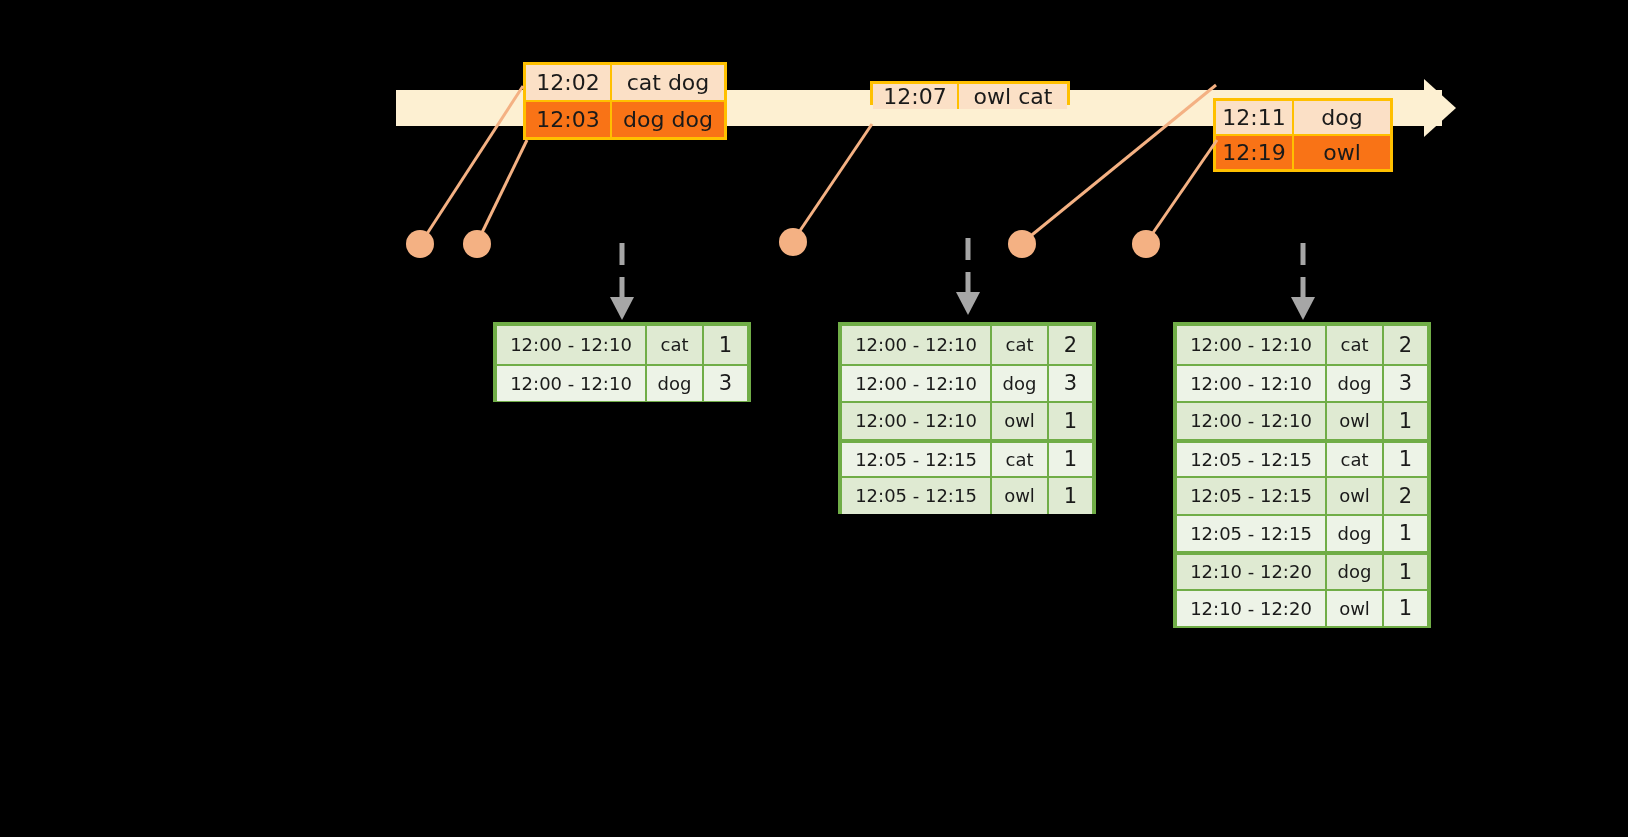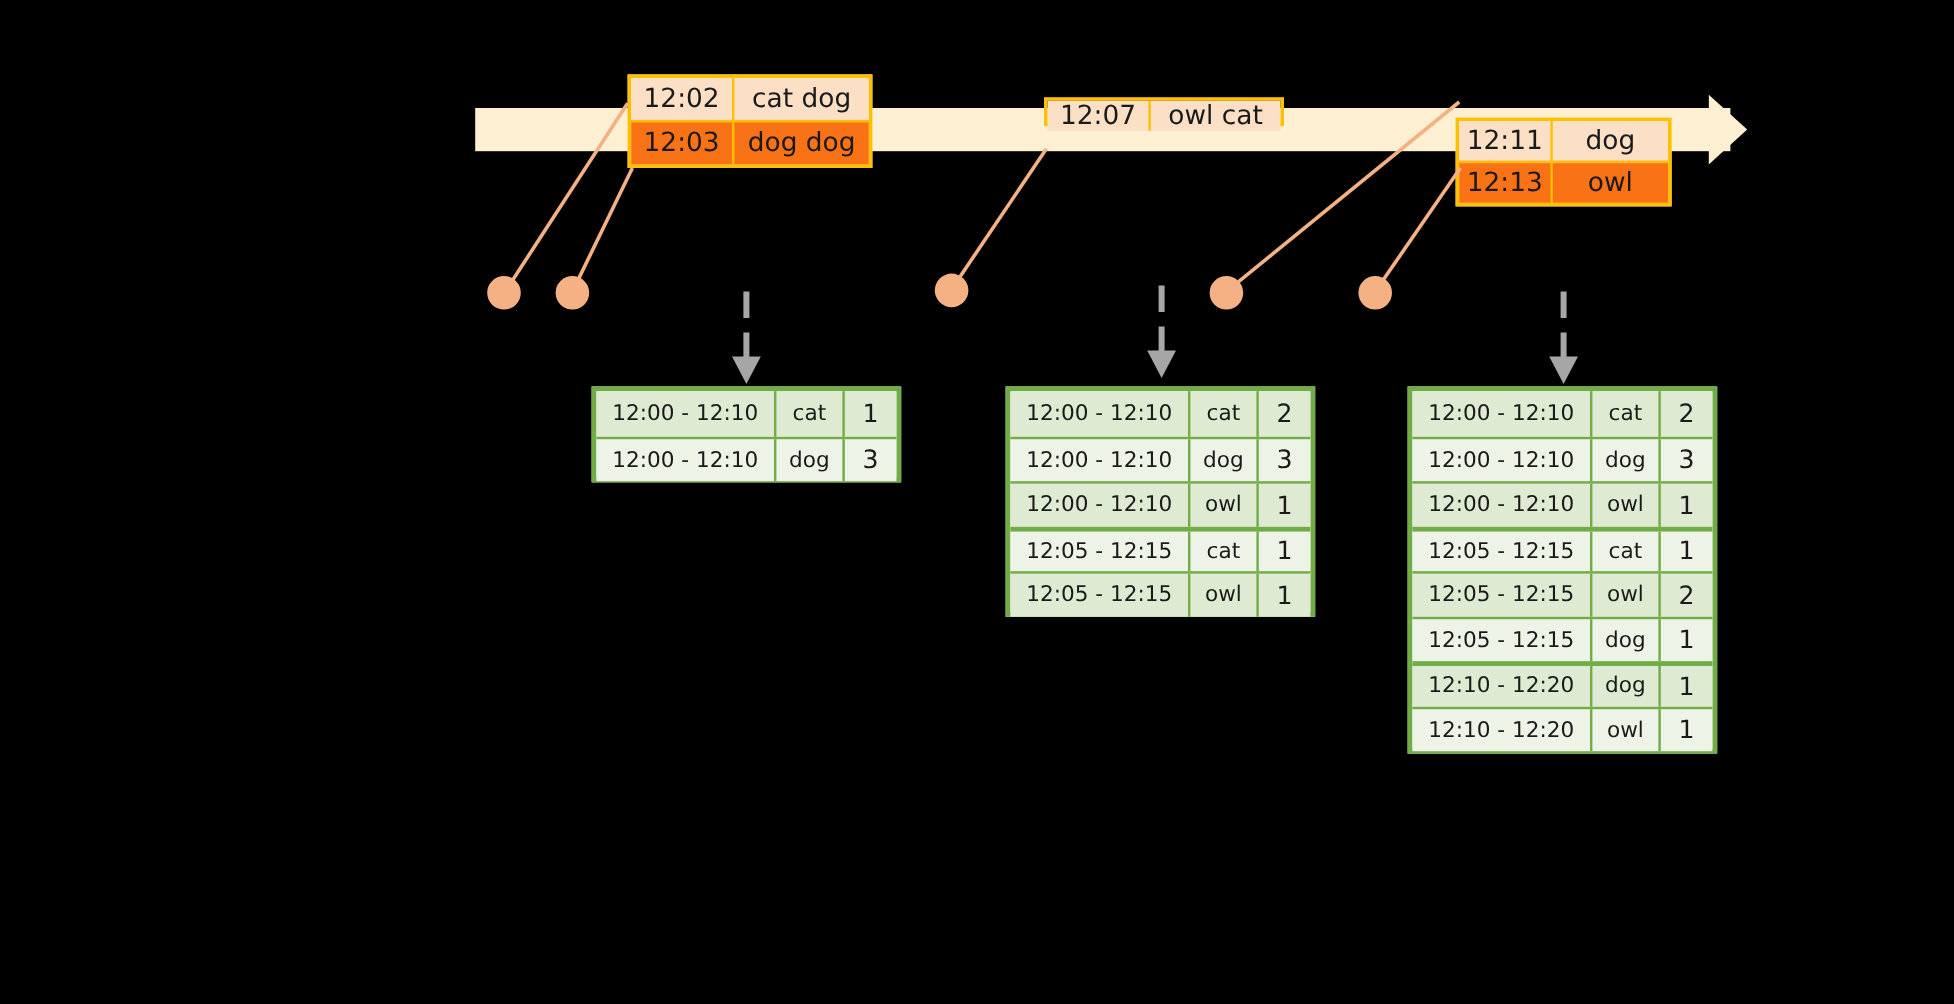--- a/index.html
+++ b/index.html
@@ -157,21 +157,21 @@
       <div class="event-words">owl cat</div>
     </div>
   </div>
 
   <div class="event-box" style="left:1213px; top:62px; width:180px; height:74px;margin-top:36px;">
     <div class="event-row shade-a">
       <div class="event-time" style="width:78px;">12:11</div>
       <div class="event-words">dog</div>
     </div>
     <div class="event-row shade-b">
-      <div class="event-time" style="width:78px;">12:13</div>
+      <div class="event-time" style="width:78px;">12:19</div>
       <div class="event-words">owl</div>
     </div>
   </div>
 
   <svg class="leader-svg" viewBox="0 0 1628 837">
     <g stroke="#f4b183" stroke-width="3" fill="none">
       <line x1="421" y1="243" x2="523" y2="86"></line>
       <line x1="477" y1="243" x2="527" y2="140"></line>
       <line x1="793" y1="241" x2="872" y2="124"></line>
       <line x1="1022" y1="243" x2="1216" y2="85"></line>

